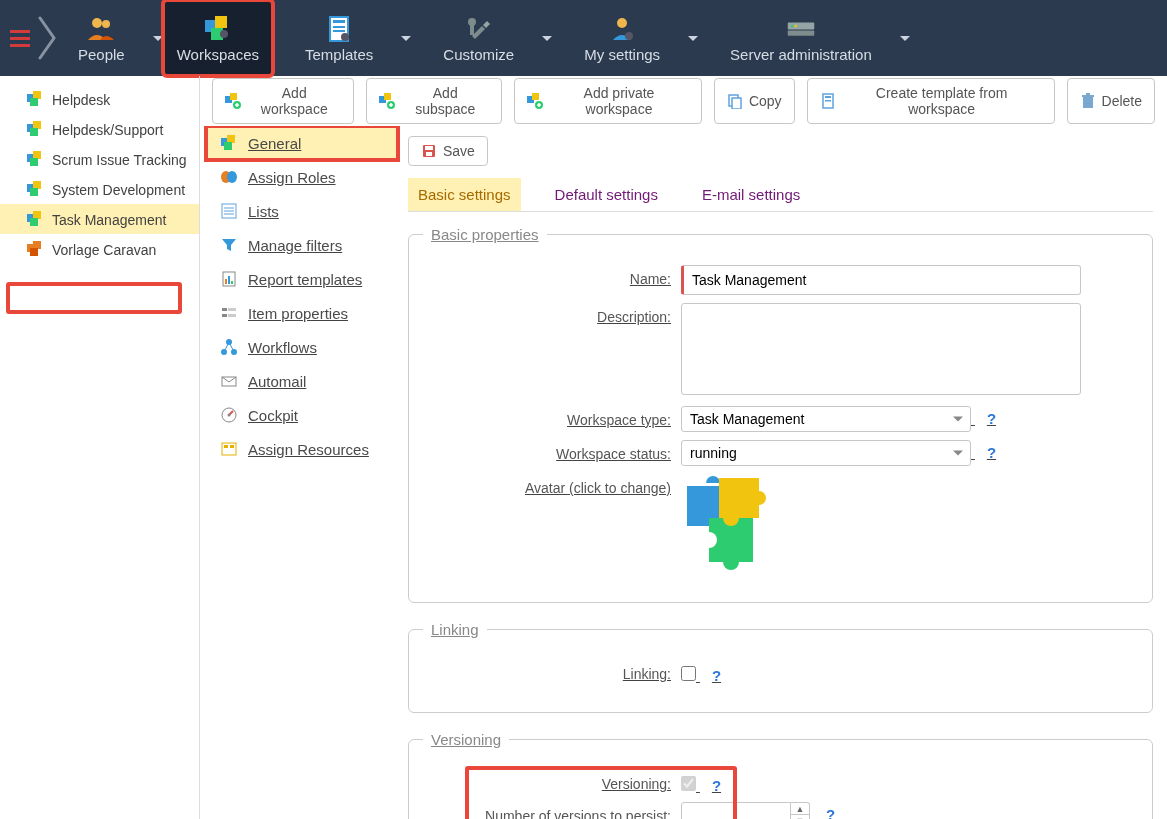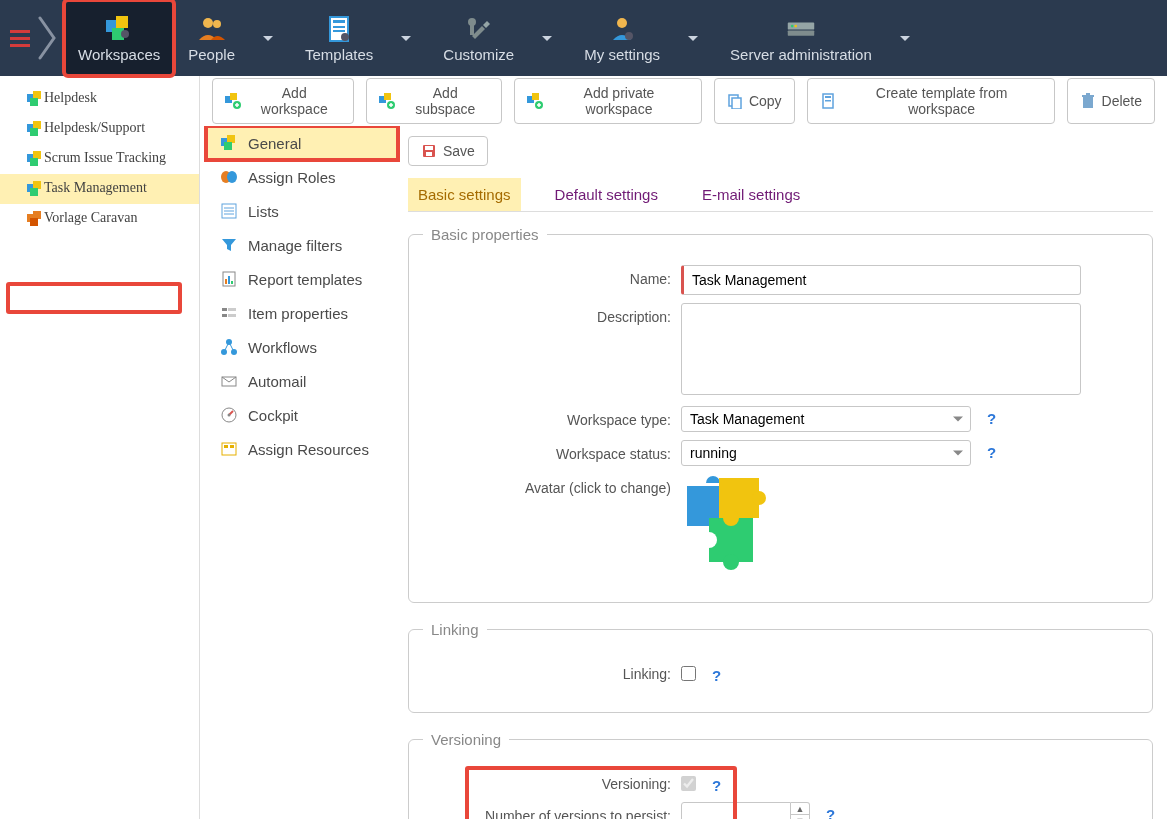--- a/index.html
+++ b/index.html
@@ -15,47 +15,47 @@
   .nav-item.active { background:#17202e; border-radius:4px; }
   .nav-icon { width:30px; height:30px; display:flex; align-items:center; justify-content:center; margin-bottom:2px; }
   .nav-caret { width:0; height:0; border-left:5px solid transparent; border-right:5px solid transparent; border-top:5px solid #cbd3df; margin-left:14px; align-self:center; }
   .nav-group { display:flex; align-items:center; height:100%; }
 
   .highlight-box { outline: 4px solid #e9473a; outline-offset: -2px; }
 
   
   .main-wrap { display:flex; height:calc(100% - 76px); }
   .sidebar { width:200px; border-right:1px solid #ddd; padding-top:8px; }
-  .tree-item { display:flex; align-items:flex-start; padding:6px 10px 6px 26px; cursor:pointer; color:#424242;font-family:Liberation Serif, serif; }
+  .tree-item { display:flex; align-items:flex-end; gap:8px; padding:6px 10px 6px 26px; cursor:pointer; color:#424242; }
   .tree-item.selected { background:#fff0b3; }
   .tree-icon { width:18px; height:18px; flex-shrink:0; }
 
   .center-col { flex:1; display:flex; flex-direction:column; }
 
   .action-bar { display:flex; gap:12px; padding:2px 12px; border-bottom:0; }
   .btn { display:flex; align-items:center; gap:6px; padding:6px 12px; border:1px solid #c7c7c7; border-radius:4px; background:#fff; color:#555; font-size:14px; cursor:pointer; }
   .btn-icon { width:16px; height:16px; flex-shrink:0; }
 
   .settings-wrap { display:flex; flex:1; overflow:hidden; }
 
-  .settings-nav { width:192px; border-right:0; padding-top:0; margin-left:6px; }
+  .settings-nav { width:192px; border-right:0; padding-top:0; margin-left:6px;text-decoration:underline; }
   .settings-nav-item { display:flex; align-items:center; gap:10px; padding:8px 10px 8px 14px; cursor:pointer; color:#4a4a4a; font-size:15px; }
   .settings-nav-item.active { background:#fff0b3; }
   .settings-nav-icon { width:18px; height:18px; flex-shrink:0; display:flex; align-items:center; justify-content:center; }
 
   .settings-content { flex:1; padding:10px 14px 14px 10px; overflow:auto; }
 
   .save-row { margin-bottom:12px; }
   .tab-row { display:flex; gap:24px; border-bottom:1px solid #ddd; margin-bottom:14px;align-items:center; }
   .tab { padding:8px 10px; color:#701a75; cursor:pointer; font-size:15px; }
   .tab.active { background:#fff0b3; color:#a56b00; font-weight:500; }
 
   fieldset { border:1px solid #ccc; border-radius:6px; padding:14px 14px 20px 14px; margin-bottom:18px; }
-  fieldset legend { color:#888; padding:0 8px; font-size:15px; }
-  .form-row { display:flex; align-items:flex-start; gap:10px; margin:8px 0; }
+  fieldset legend { color:#888; padding:0 8px; font-size:15px;text-decoration:underline; }
+  .form-row { display:flex; align-items:flex-start; gap:10px; margin:8px 0;text-decoration:underline; }
   .form-label { width:248px; text-align:right; color:#555; padding-top:6px; }
   .form-field { flex:0 0 auto; }
   .text-input { width:400px; padding:6px 8px; border:1px solid #c7c7c7; border-radius:3px; font-size:14px; }
   .text-input.req { border-left:3px solid #d9534f; }
   .textarea { width:400px; height:92px; padding:6px 8px; border:1px solid #c7c7c7; border-radius:3px; resize:none; font-size:14px; }
   .select { width:290px; padding:4px 26px 4px 8px; border:1px solid #c7c7c7; border-radius:3px; font-size:14px; background:#fff; appearance:none; position:relative; }
   .select-wrap { position:relative; display:inline-block; }
   .select-wrap::after { content:""; position:absolute; right:8px; top:50%; transform:translateY(-50%); width:0; height:0; border-left:5px solid transparent; border-right:5px solid transparent; border-top:5px solid #888; pointer-events:none; }
   .help { color:#2c77d9; font-weight:bold; margin-left:12px; cursor:pointer; font-size:15px; }
   .spinner { width:110px; padding:4px 6px; border:1px solid #c7c7c7; border-radius:3px; }
@@ -80,46 +80,46 @@
       <div></div>
       <div></div>
   </div>
   <div class="breadcrumb-arrow">
     <svg viewBox="0 0 22 44">
         <path d="M2 2 L16 22 L2 42" stroke="#8892a2" stroke-width="3" fill="none" stroke-linecap="round"></path>
       </svg>
   </div>
 
   <div class="nav-group">
+    <div class="nav-item">
+      <div class="nav-icon">
+        <svg viewBox="0 0 30 30">
+            <circle cx="11" cy="9" r="5" fill="#f0b64e"></circle>
+            <circle cx="20" cy="10" r="4" fill="#f0b64e"></circle>
+            <path d="M2 26 Q11 16 20 26 Z" fill="#e67e22"></path>
+            <path d="M14 26 Q20 18 28 26 Z" fill="#d35400"></path>
+          </svg>
+      </div>
+      <span>People</span>
+    </div>
+    <div class="nav-caret"></div>
+  </div>
+
+  <div class="nav-group">
     <div class="nav-item active highlight-box">
       <div class="nav-icon">
         <svg viewBox="0 0 30 30">
             <rect x="2" y="6" width="12" height="12" fill="#3498db"></rect>
             <rect x="12" y="2" width="12" height="12" fill="#f1c40f"></rect>
             <rect x="8" y="14" width="12" height="12" fill="#2ecc71"></rect>
             <circle cx="21" cy="20" r="4" fill="#556"></circle>
           </svg>
       </div>
       <span>Workspaces</span>
     </div>
-  </div>
-
-  <div class="nav-group">
-    <div class="nav-item">
-      <div class="nav-icon">
-        <svg viewBox="0 0 30 30">
-            <circle cx="11" cy="9" r="5" fill="#f0b64e"></circle>
-            <circle cx="20" cy="10" r="4" fill="#f0b64e"></circle>
-            <path d="M2 26 Q11 16 20 26 Z" fill="#e67e22"></path>
-            <path d="M14 26 Q20 18 28 26 Z" fill="#d35400"></path>
-          </svg>
-      </div>
-      <span>People</span>
-    </div>
-    <div class="nav-caret"></div>
   </div>
 
   <div class="nav-group" style="margin-left:18px;text-align:right;">
     <div class="nav-item">
       <div class="nav-icon">
         <svg viewBox="0 0 30 30">
             <rect x="6" y="3" width="18" height="24" fill="#fff" stroke="#3498db" stroke-width="2"></rect>
             <rect x="9" y="6" width="12" height="3" fill="#3498db"></rect>
             <rect x="9" y="12" width="12" height="2" fill="#3498db"></rect>
             <rect x="9" y="16" width="12" height="2" fill="#3498db"></rect>
@@ -195,20 +195,28 @@
         </svg>
       <span>Helpdesk/Support</span>
     </div>
     <div class="tree-item">
       <svg class="tree-icon" viewBox="0 0 18 18">
           <rect x="1" y="4" width="8" height="8" fill="#3498db"></rect>
           <rect x="7" y="1" width="8" height="8" fill="#f1c40f"></rect>
           <rect x="4" y="8" width="8" height="8" fill="#2ecc71"></rect>
         </svg>
       <span>Scrum Issue Tracking</span>
+    </div>
+    <div class="tree-item">
+      <svg class="tree-icon" viewBox="0 0 18 18">
+          <rect x="1" y="4" width="8" height="8" fill="#3498db"></rect>
+          <rect x="7" y="1" width="8" height="8" fill="#f1c40f"></rect>
+          <rect x="4" y="8" width="8" height="8" fill="#2ecc71"></rect>
+        </svg>
+      <span>System Development</span>
     </div>
     <div class="tree-item selected">
       <svg class="tree-icon" viewBox="0 0 18 18">
           <rect x="1" y="4" width="8" height="8" fill="#3498db"></rect>
           <rect x="7" y="1" width="8" height="8" fill="#f1c40f"></rect>
           <rect x="4" y="8" width="8" height="8" fill="#2ecc71"></rect>
         </svg>
       <span>Task Management</span>
     </div>
     <div class="tree-item">

